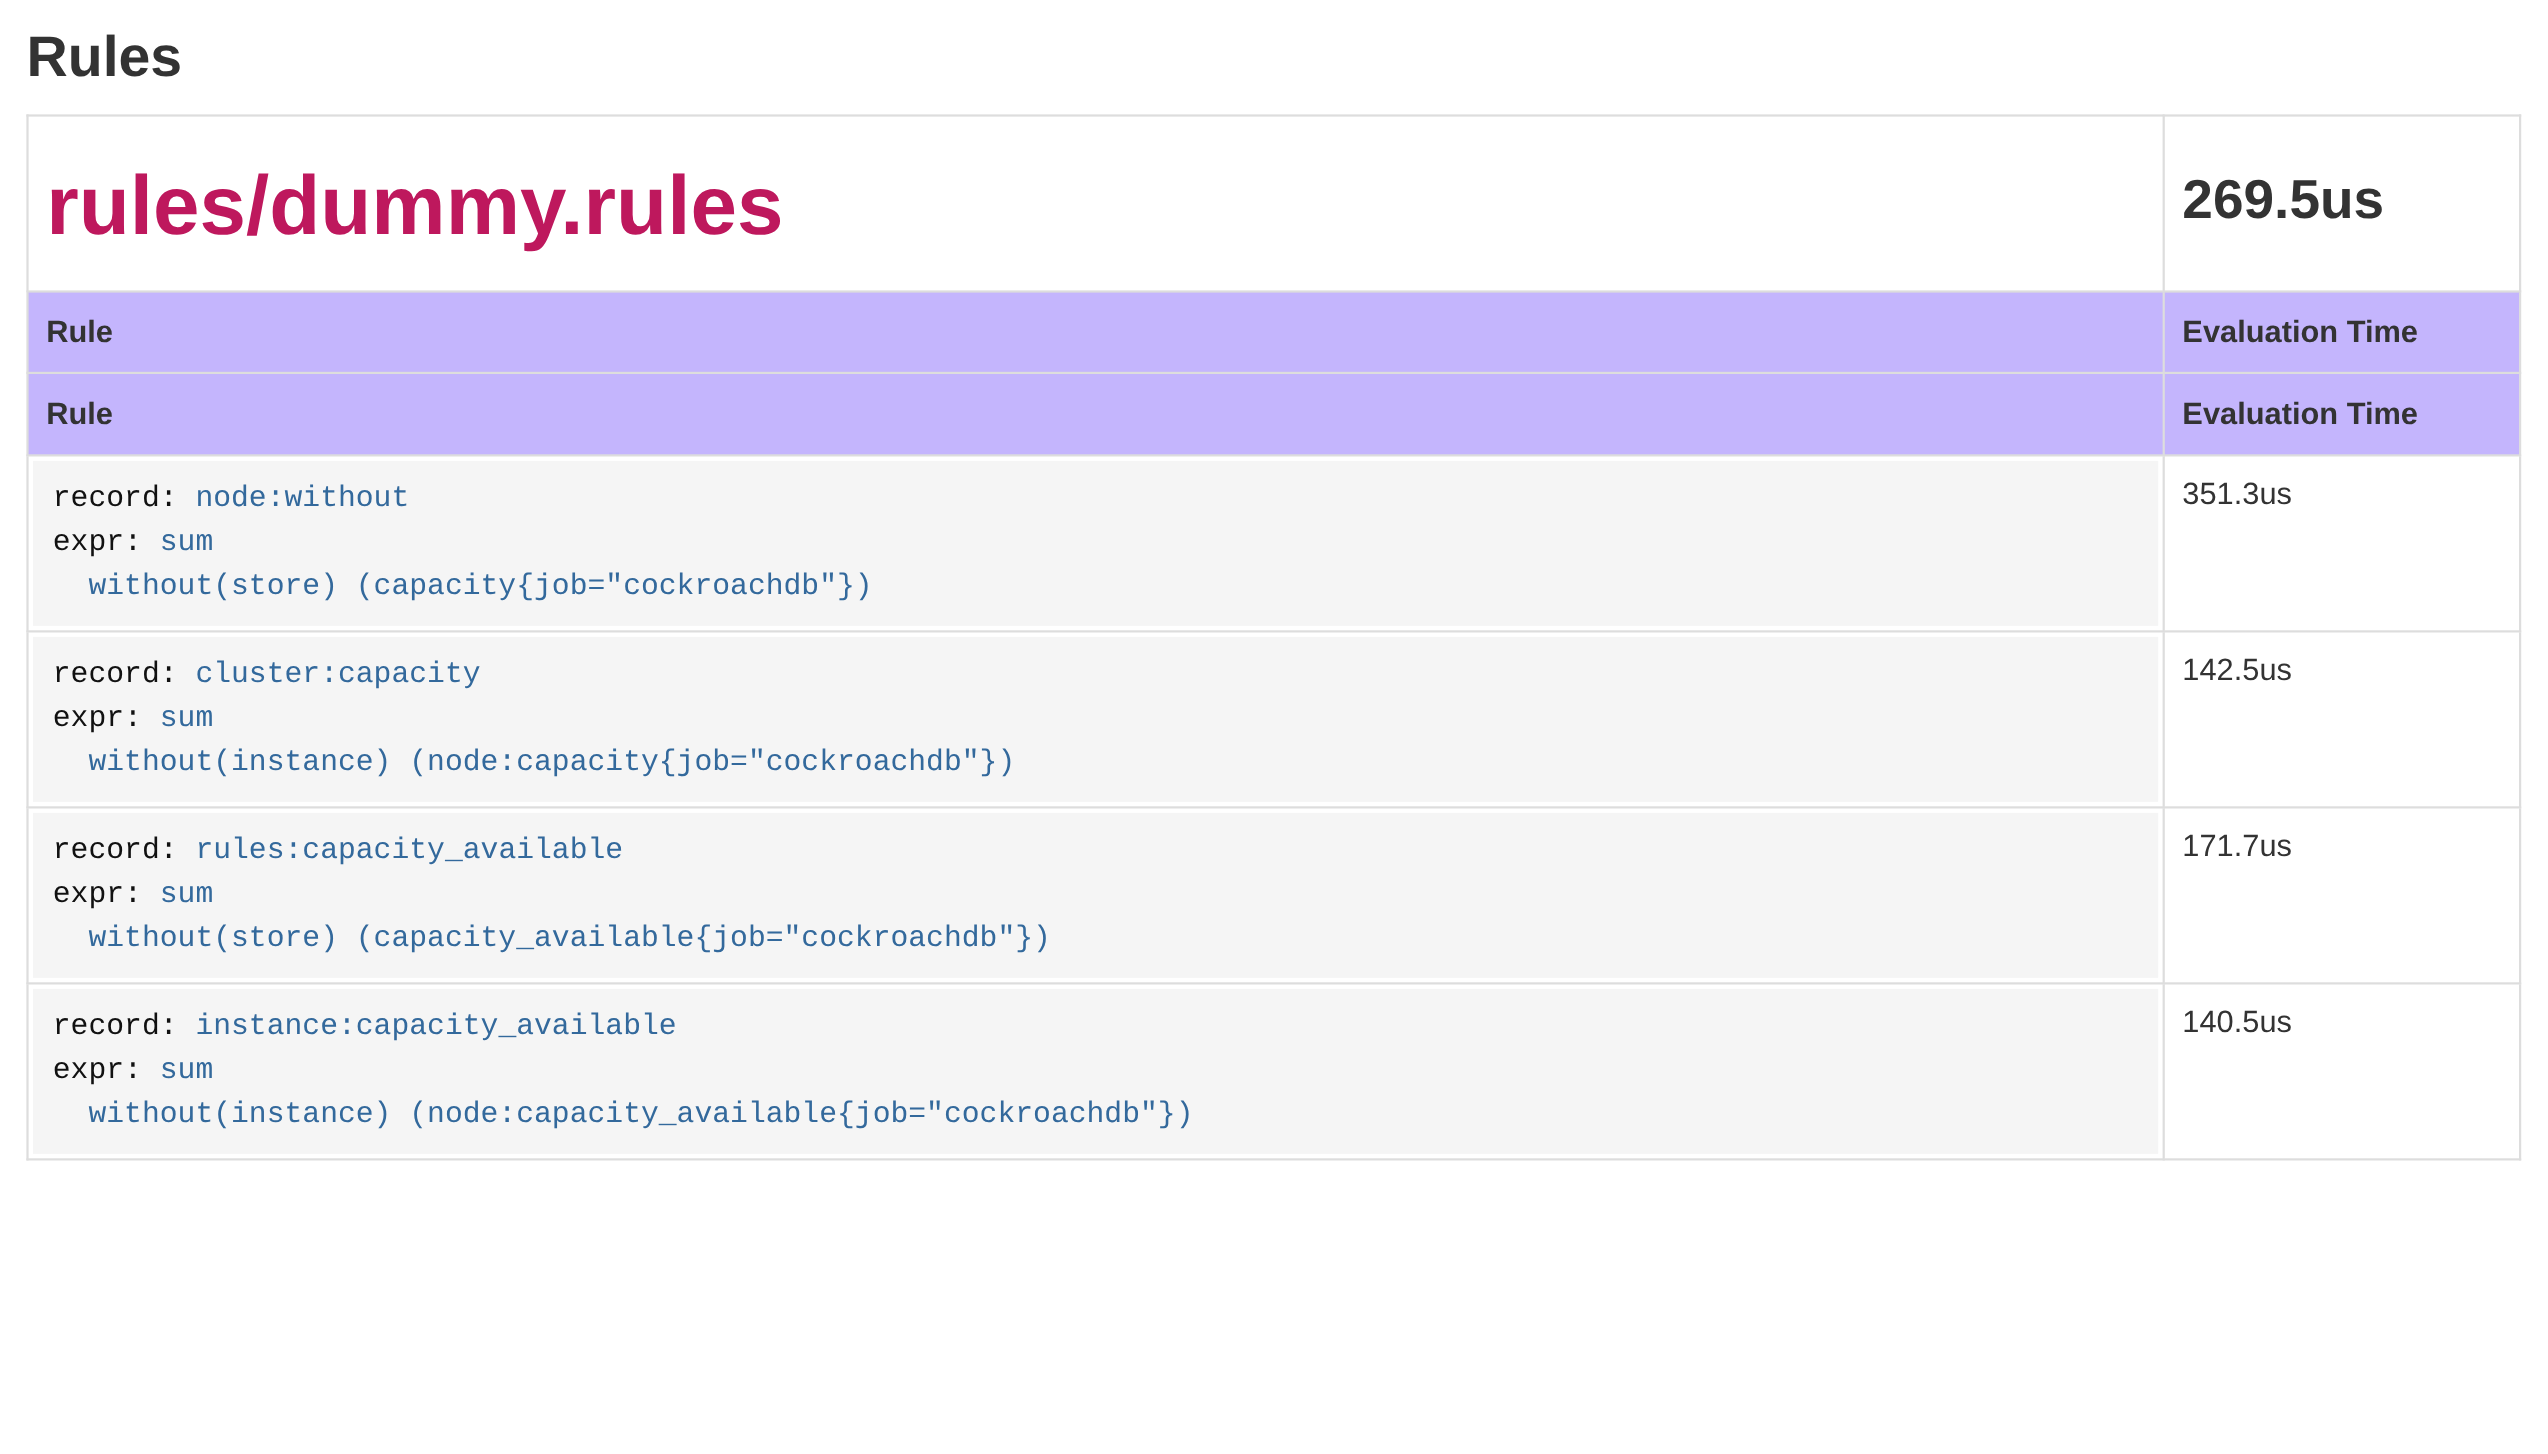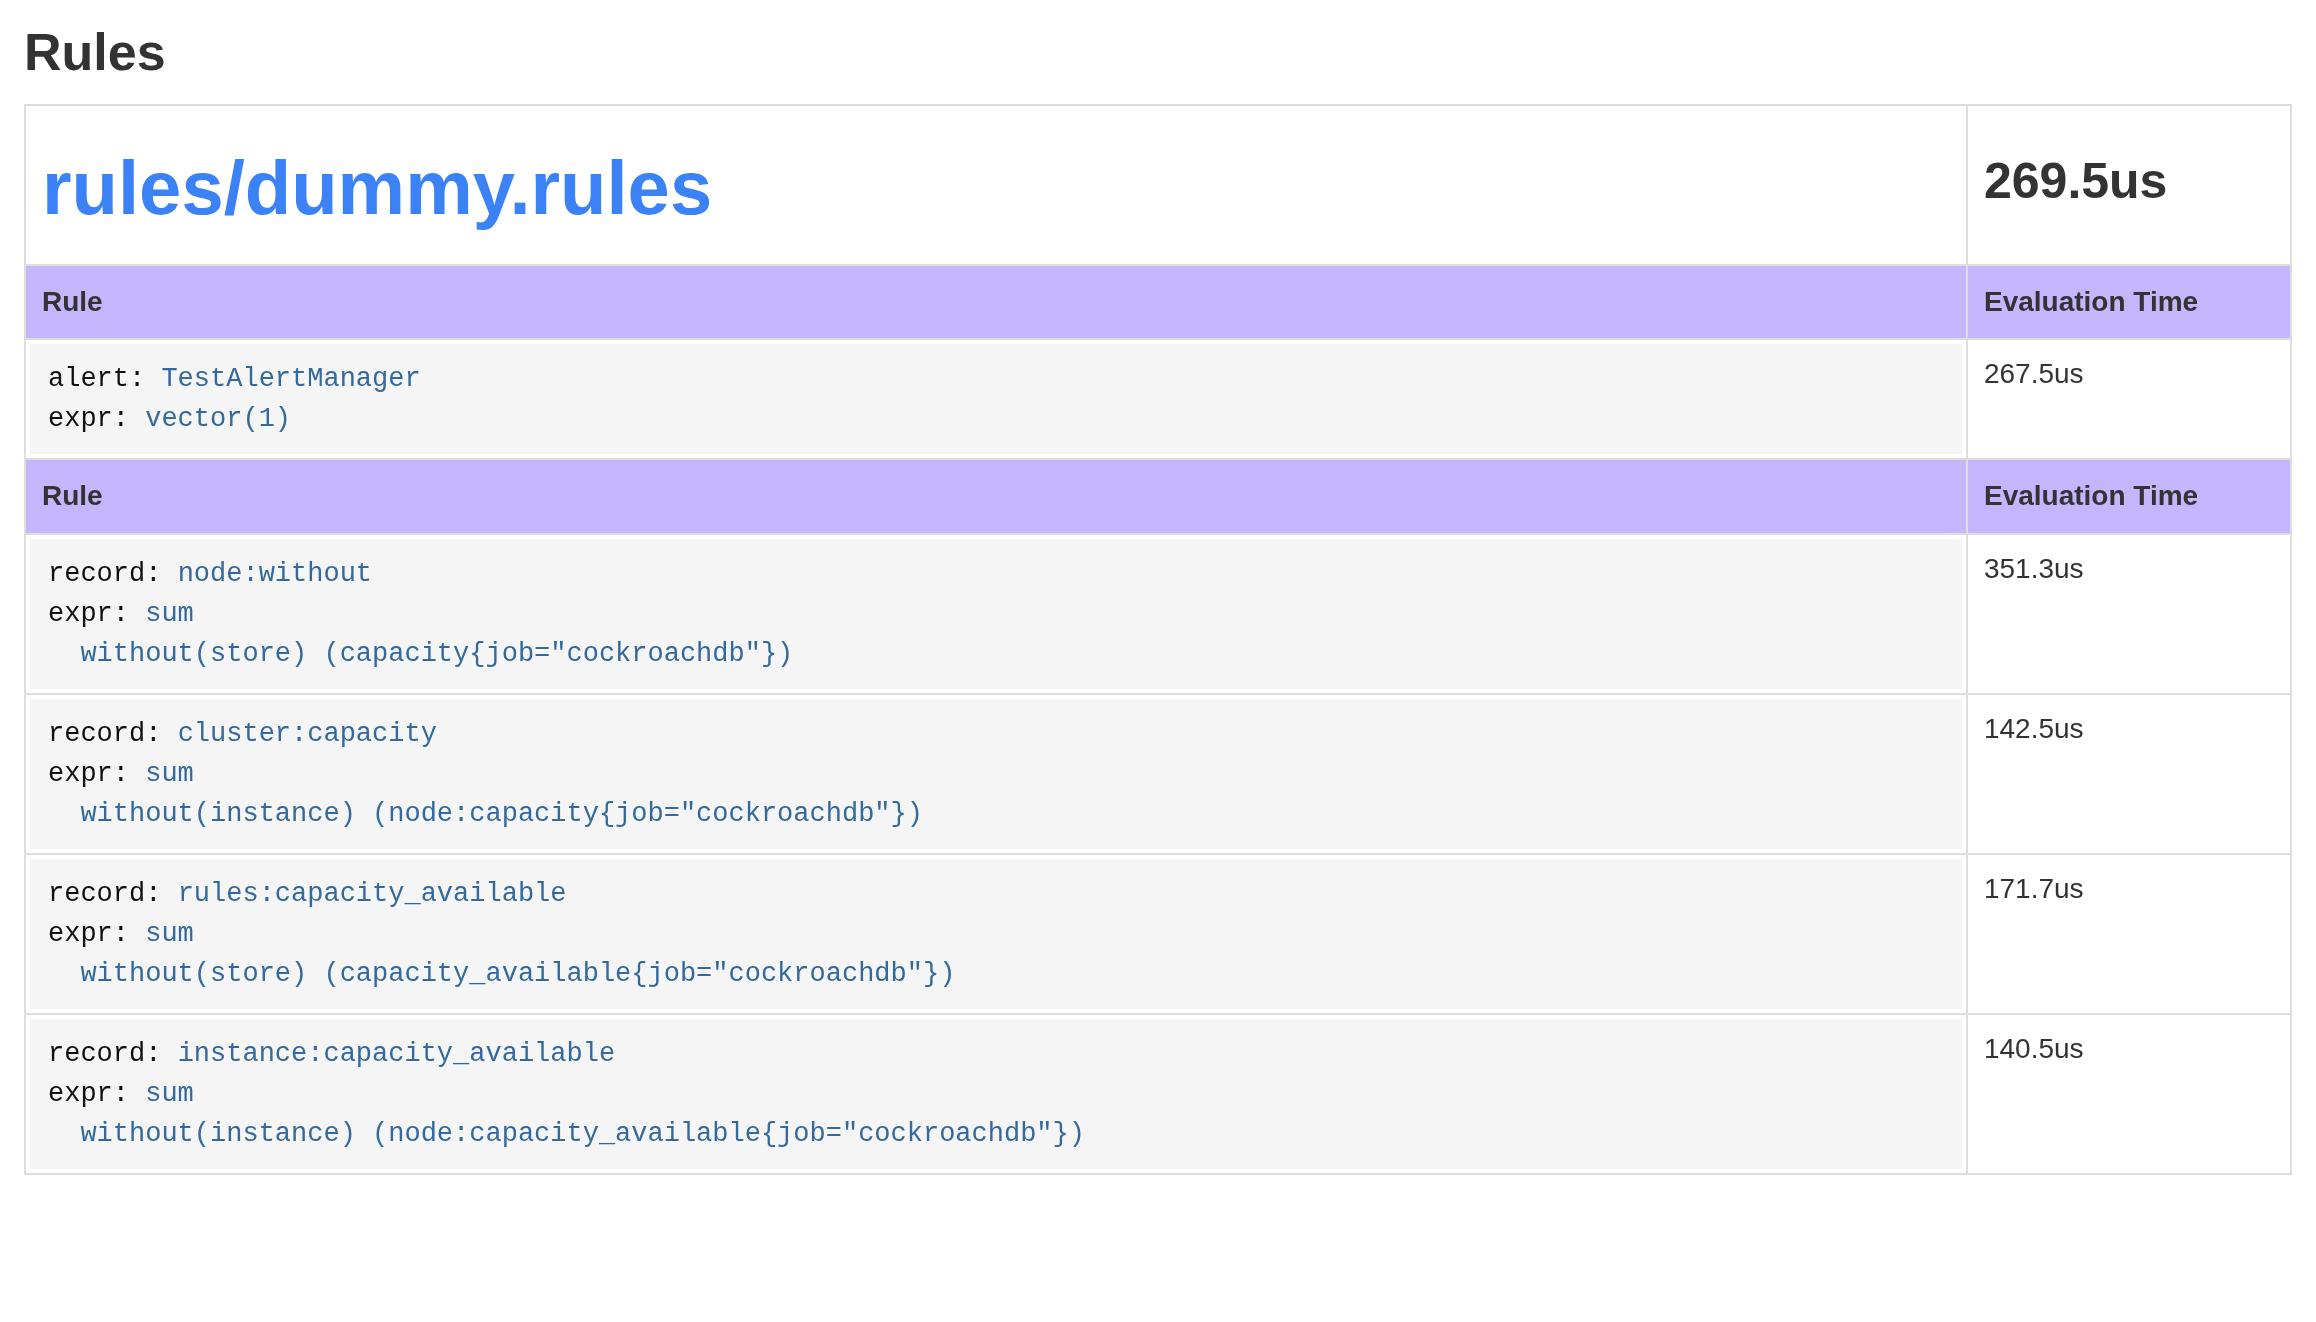--- a/index.html
+++ b/index.html
@@ -34,21 +34,21 @@
   }
   col.c-rule { width: 85.7%; }
   col.c-eval { width: 14.3%; }
 
   
   td.gh { padding: 14px 16px; background: #fff; }
   .group-file {
     display: block;
     font-size: 76px;
     font-weight: 700;
-    color: #3b82f6;
+    color: #be185d;
     line-height: 1.0;
     margin: 30px 0 24px 0;
   }
   .group-time {
     display: block;
     font-size: 50px;
     font-weight: 700;
     color: #333;
     line-height: 1.0;
     margin: 36px 0 0 0;
@@ -104,27 +104,20 @@
         <span class="group-file">rules/dummy.rules</span>
       </td>
       <td class="gh">
         <span class="group-time">269.5us</span>
       </td>
     </tr>
     <tr>
       <td class="ch">Rule</td>
       <td class="ch">Evaluation Time</td>
     </tr>
-    <tr>
-      <td class="rule-td">
-        <div class="code"><span class="mk">alert: </span><span class="mv">TestAlertManager</span>
-<span class="mk">expr: </span><span class="mv">vector(1)</span></div>
-      </td>
-      <td class="et">267.5us</td>
-    </tr>
 
     <tr>
       <td class="ch">Rule</td>
       <td class="ch">Evaluation Time</td>
     </tr>
 
     <tr>
       <td class="rule-td">
         <div class="code"><span class="mk">record: </span><span class="mv">node:without</span>
 <span class="mk">expr: </span><span class="mv">sum</span><div class="code-rest mv">  without(store) (capacity{job="cockroachdb"})</div></div>

